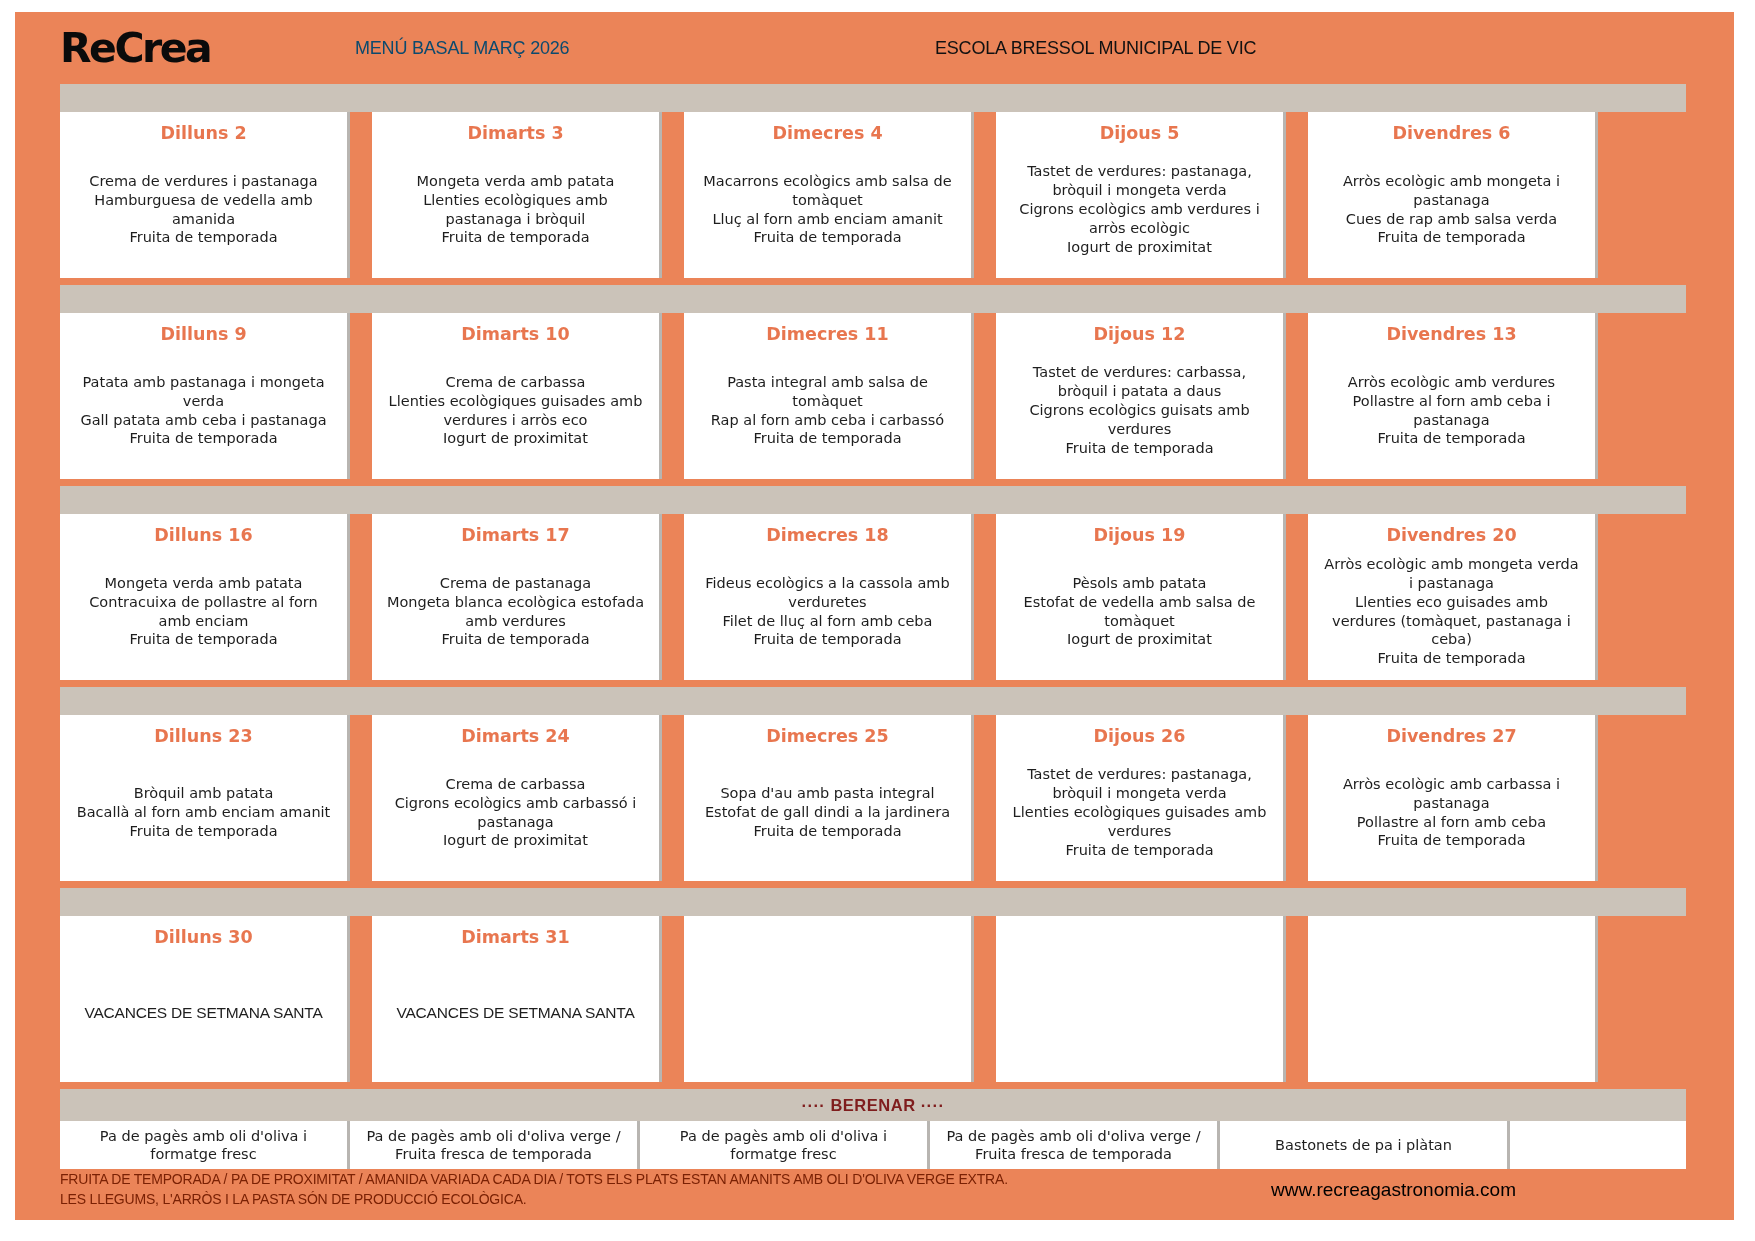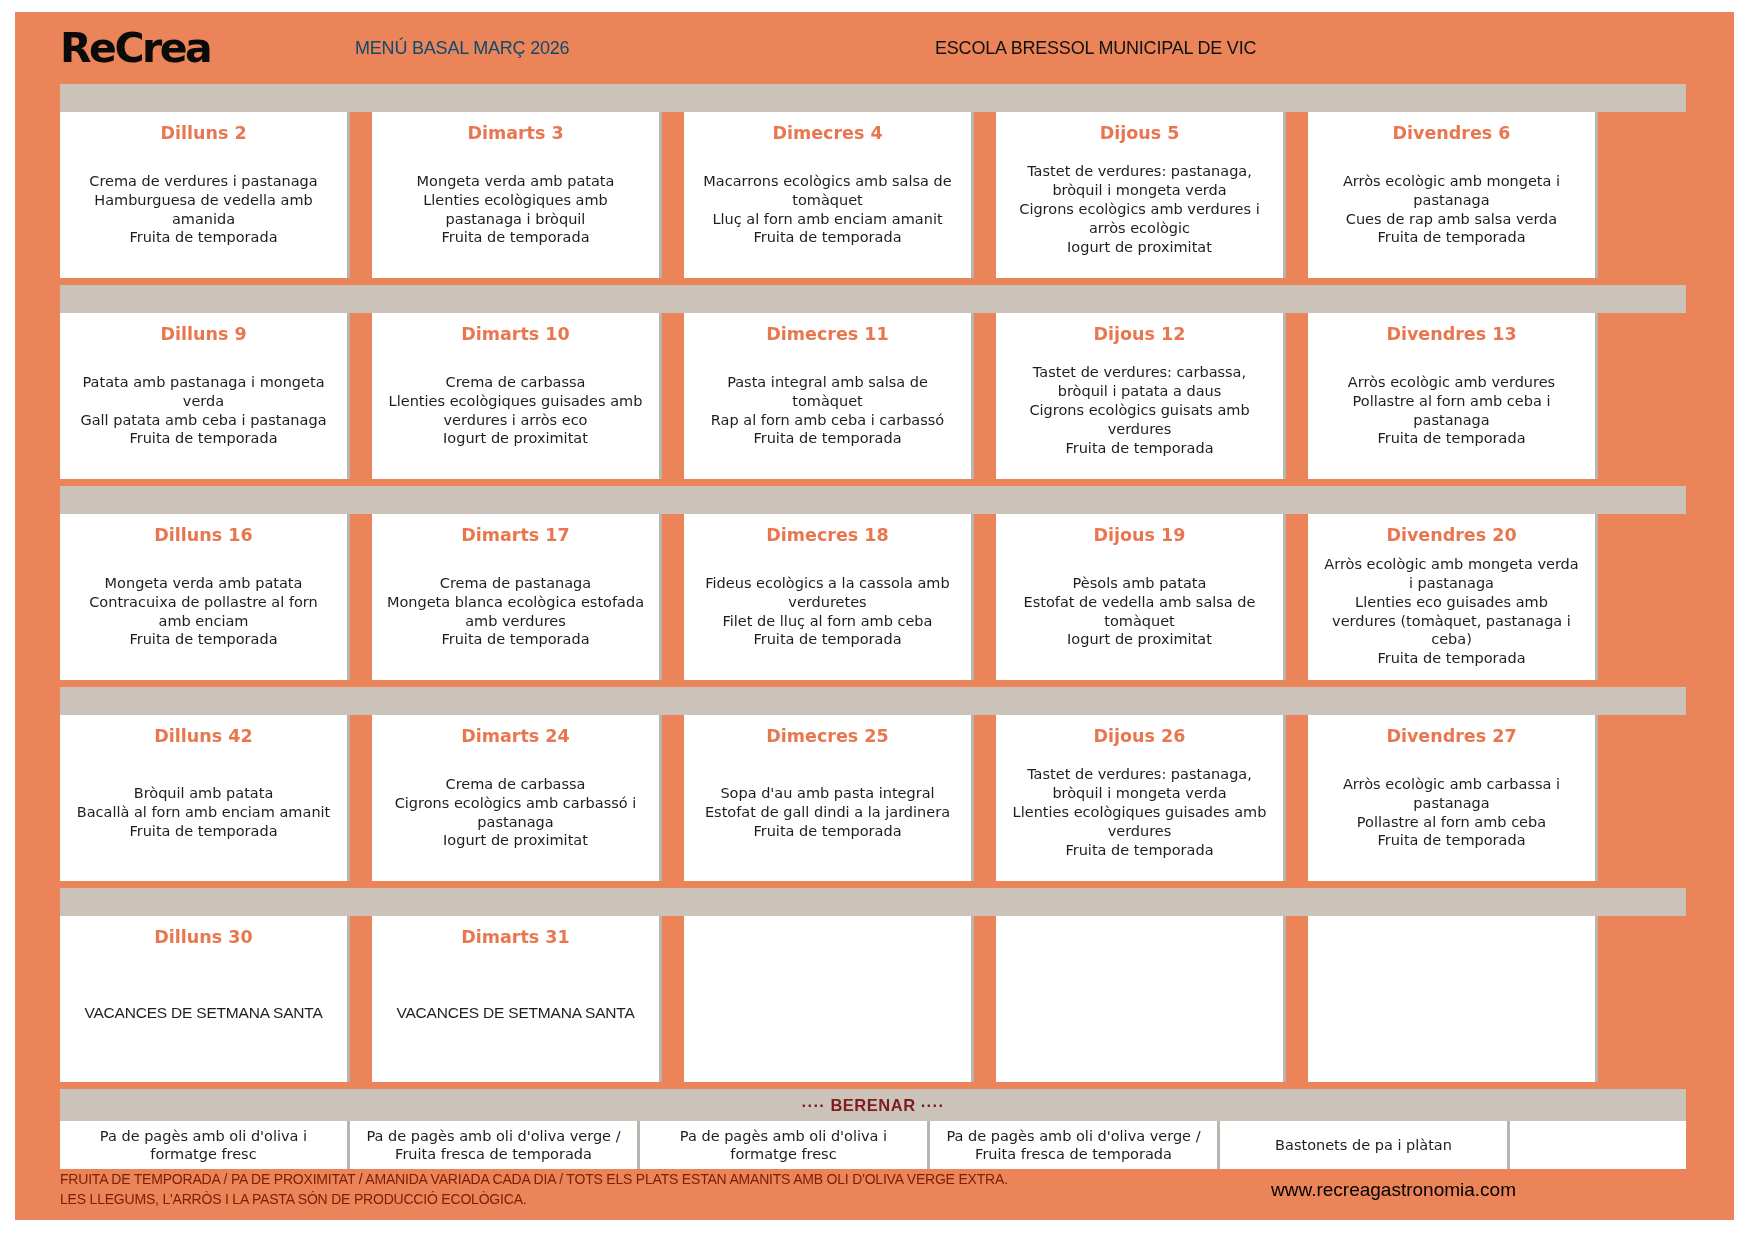--- a/index.html
+++ b/index.html
@@ -264,21 +264,21 @@
           <div class="item">Llenties eco guisades amb verdures (tomàquet, pastanaga i ceba)</div>
           <div class="item">Fruita de temporada</div>
         </div>
       </div>
       <div class="cell filler"></div>
     </div>
 
     <div class="band"></div>
     <div class="week-row">
       <div class="cell">
-        <div class="day">Dilluns 42</div>
+        <div class="day">Dilluns 23</div>
         <div class="items">
           <div class="item">Bròquil amb patata</div>
           <div class="item">Bacallà al forn amb enciam amanit</div>
           <div class="item">Fruita de temporada</div>
         </div>
       </div>
       <div class="cell">
         <div class="day">Dimarts 24</div>
         <div class="items">
           <div class="item">Crema de carbassa</div>

